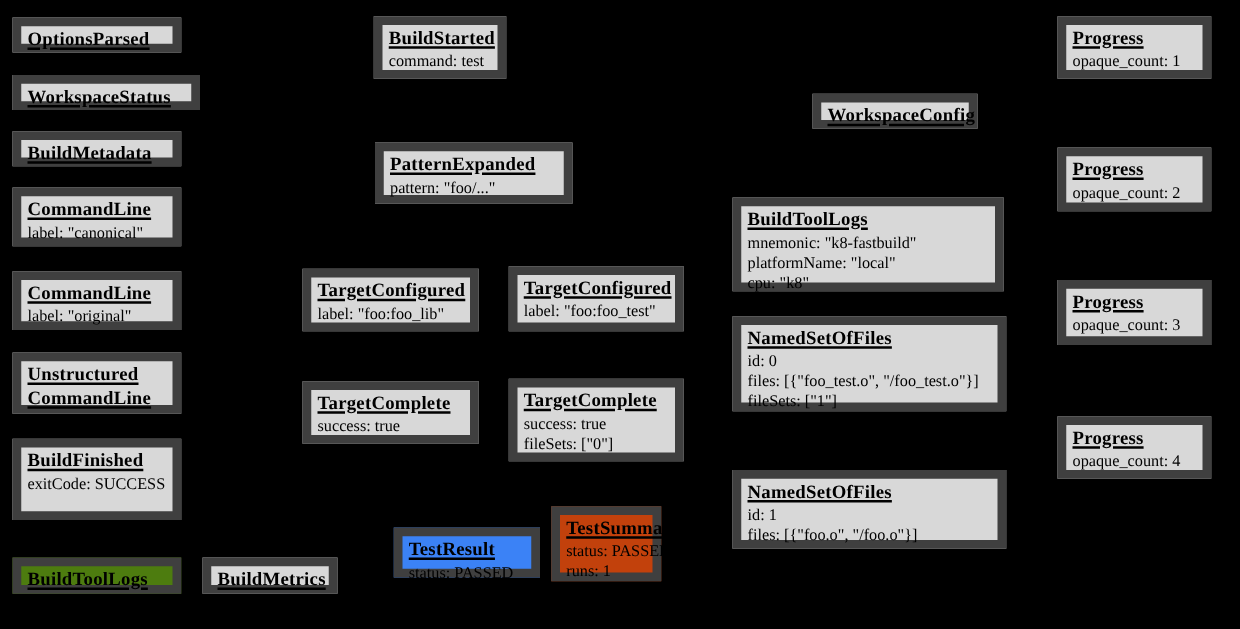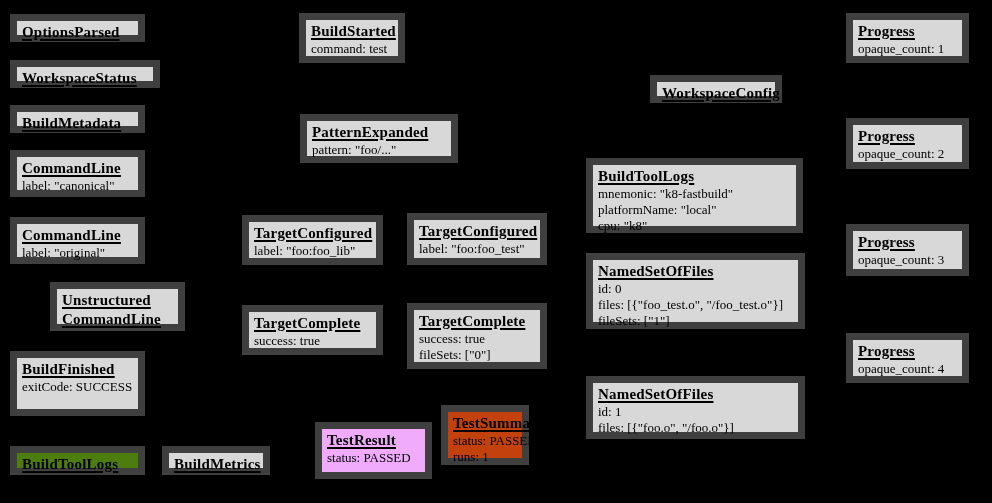--- a/index.html
+++ b/index.html
@@ -55,21 +55,21 @@
       <div class="node-title">BuildMetadata</div>
     </div>
     <div class="node" style="left: 10px; top: 150px; width: 135px; height: 47px; background: rgb(216, 216, 216); border-color: rgb(63, 63, 63);">
       <div class="node-title">CommandLine</div>
       <div class="node-line">label: "canonical"</div>
     </div>
     <div class="node" style="left: 10px; top: 217px; width: 135px; height: 47px; background: rgb(216, 216, 216); border-color: rgb(63, 63, 63);">
       <div class="node-title">CommandLine</div>
       <div class="node-line">label: "original"</div>
     </div>
-    <div class="node" style="left: 10px; top: 282px; width: 135px; height: 49px; background: rgb(216, 216, 216); border-color: rgb(63, 63, 63); margin-left: 40px;">
+    <div class="node" style="left: 10px; top: 282px; width: 135px; height: 49px; background: rgb(216, 216, 216); border-color: rgb(63, 63, 63);">
       <div class="node-title">Unstructured
 CommandLine</div>
     </div>
     <div class="node" style="left: 10px; top: 351px; width: 135px; height: 65px; background: rgb(216, 216, 216); border-color: rgb(63, 63, 63);">
       <div class="node-title">BuildFinished</div>
       <div class="node-line">exitCode: SUCCESS</div>
     </div>
     <div class="node" style="left: 10px; top: 446px; width: 135px; height: 29px; background: #4d7c0f; border-color: rgb(63, 63, 63);">
       <div class="node-title">BuildToolLogs</div>
     </div>
@@ -94,21 +94,21 @@
     </div>
     <div class="node" style="left: 242px; top: 305px; width: 141px; height: 50px; background: rgb(216, 216, 216); border-color: rgb(63, 63, 63);">
       <div class="node-title">TargetComplete</div>
       <div class="node-line">success: true</div>
     </div>
     <div class="node" style="left: 407px; top: 303px; width: 140px; height: 66px; background: rgb(216, 216, 216); border-color: rgb(63, 63, 63);">
       <div class="node-title">TargetComplete</div>
       <div class="node-line">success: true</div>
       <div class="node-line">fileSets: ["0"]</div>
     </div>
-    <div class="node" style="left: 315px; top: 422px; width: 117px; height: 57px; background: #f0abfc; border-color: rgb(63, 63, 63);">
+    <div class="node" style="left: 315px; top: 422px; width: 117px; height: 40px; background: #3b82f6; border-color: rgb(63, 63, 63);">
       <div class="node-title">TestResult</div>
       <div class="node-line">status: PASSED</div>
     </div>
     <div class="node" style="left: 441px; top: 405px; width: 88px; height: 60px; background: #c2410c; border-color: rgb(63, 63, 63);">
       <div class="node-title">TestSummary</div>
       <div class="node-line">status: PASSED</div>
       <div class="node-line">runs: 1</div>
     </div>
     <div class="node" style="left: 650px; top: 75px; width: 132px; height: 28px; background: rgb(216, 216, 216); border-color: rgb(63, 63, 63);">
       <div class="node-title">WorkspaceConfig</div>

